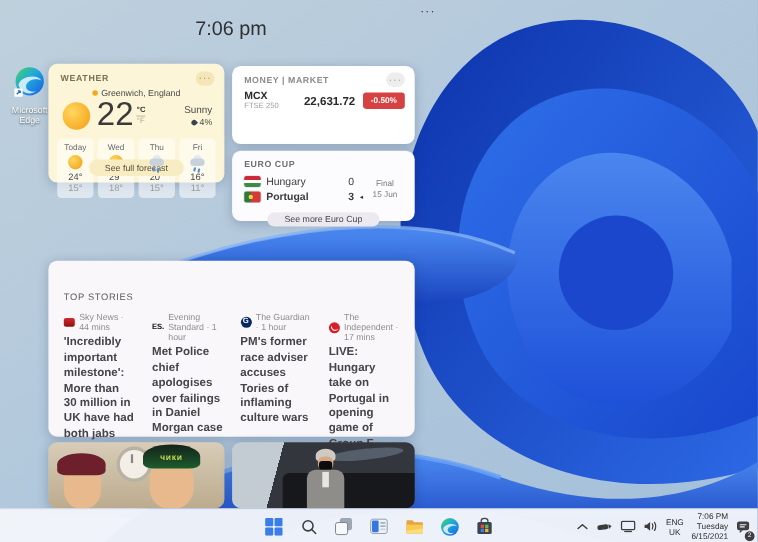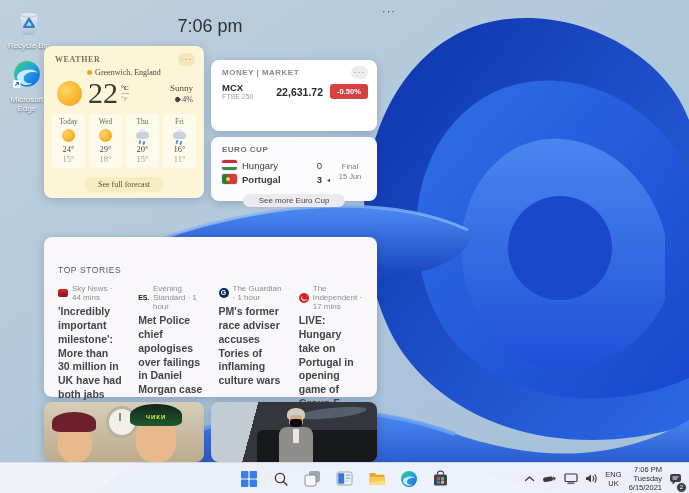--- a/index.html
+++ b/index.html
@@ -17,21 +17,21 @@
 
   
   .panel-clock{position:absolute;left:120px;top:16px;width:180px;text-align:center;
     font-size:18px;color:#2f2f34;font-weight:500;}
   .panel-ellipsis{position:absolute;left:376px;top:5px;width:26px;text-align:center;
     font-size:11px;color:#333;letter-spacing:1px;cursor:pointer;}
 
   .widget{position:absolute;border-radius:8px;box-shadow:0 2px 10px rgba(20,40,80,.22);}
 
   
-  .weather{left:44px;top:46px;width:160px;height:152px;background:#fdf5d7;font-family:Liberation Serif, serif;}
+  .weather{left:44px;top:58px;width:160px;height:108px;background:#fdf5d7;}
   .w-head{display:flex;justify-content:space-between;align-items:center;padding:7px 9px 0 11px;}
   .w-title{font-size:8px;font-weight:700;letter-spacing:.6px;color:#7a6f55;}
   .menu-dot{width:17px;height:13px;border-radius:8px;background:#f4e6b6;color:#8a7f5e;
     font-size:9px;line-height:12px;text-align:center;letter-spacing:1px;cursor:pointer;}
   .w-loc{text-align:center;font-size:8px;color:#4a4a4a;margin-top:2px;display:flex;
     justify-content:center;align-items:center;gap:3px;}
   .loc-sun{width:5px;height:5px;border-radius:50%;background:#f2a81f;display:inline-block;}
   .w-now{display:flex;align-items:center;padding:1px 11px 0 13px;}
   .sun-big{width:25px;height:25px;border-radius:50%;flex:none;
     background:radial-gradient(circle at 35% 35%,#ffd75e,#f49c10);}
@@ -176,34 +176,20 @@
     <path d="M689,175 C655,95 555,55 483,98 C412,142 398,245 440,322 C482,396 595,420 689,378 Z" fill="url(#p2)"></path>
     <path d="M665,235 C645,152 560,115 505,155 C452,194 448,275 488,332 C530,390 630,378 665,300 Z" fill="url(#p3)"></path>
     <circle cx="560" cy="248" r="52" fill="#1b47cc"></circle>
     <path d="M150,243 C270,200 395,194 472,232 C468,264 415,282 328,279 C248,276 178,262 150,243 Z" fill="url(#arm)"></path>
     <path d="M155,241 C272,199 392,195 468,230" fill="none" stroke="#86b3f5" stroke-width="3" opacity=".8"></path>
     <path d="M95,493 C170,420 320,386 450,432 C545,466 625,458 689,420 L689,493 Z" fill="url(#arm)"></path>
     <path d="M115,470 C215,408 335,392 455,434" fill="none" stroke="#6aa2f4" stroke-width="4" opacity=".85"></path>
     <path d="M240,493 C300,460 420,452 500,478 C540,490 560,493 560,493 Z" fill="#3f7cec"></path>
   </svg>
 
-  <div class="desktop-icon di-recycle">
-    <svg class="dico" width="30" height="30" viewBox="0 0 28 28">
-      <defs>
-          <linearGradient id="bing" x1="0" y1="0" x2="0" y2="1">
-        <stop offset="0" stop-color="#eef4f9"></stop>
-            <stop offset="1" stop-color="#aebdc9"></stop>
-          </linearGradient>
-        </defs>
-      <path d="M6,8 L8,25 Q8,27 10,27 L18,27 Q20,27 20,25 L22,8 Z" fill="url(#bing)" opacity=".92"></path>
-      <ellipse cx="14" cy="8" rx="8" ry="2.4" fill="#dfe8f0" stroke="#9fb0bd" stroke-width=".6"></ellipse>
-      <path d="M14,12 L18.5,19.5 L9.5,19.5 Z" fill="none" stroke="#2f7fd0" stroke-width="2.2" stroke-linejoin="round"></path>
-    </svg>
-    <div class="dlabel">Recycle Bin</div>
-  </div>
 
   <div class="desktop-icon di-edge">
     <svg class="dico" width="30" height="30" viewBox="0 0 28 28">
       <defs>
           <linearGradient id="eg1" x1="0" y1="0" x2="1" y2="1">
         <stop offset="0" stop-color="#45d65e"></stop>
             <stop offset=".45" stop-color="#1fa8dd"></stop>
             <stop offset="1" stop-color="#1b5fe3"></stop>
       </linearGradient>
         </defs>

